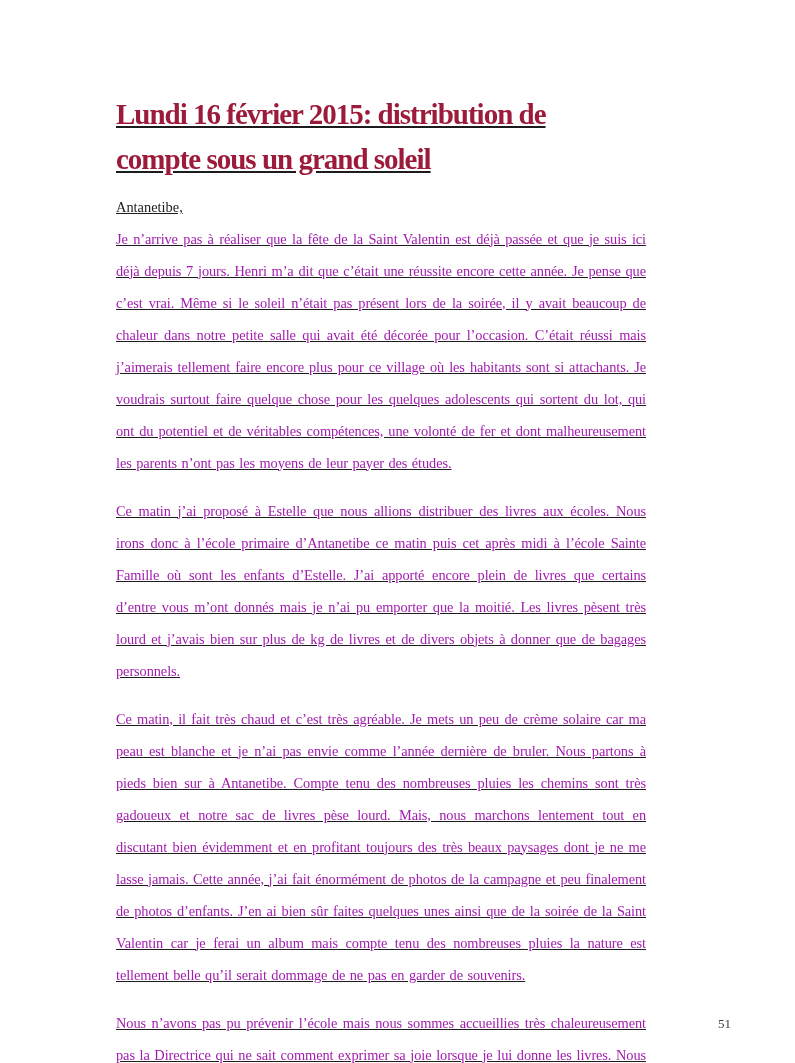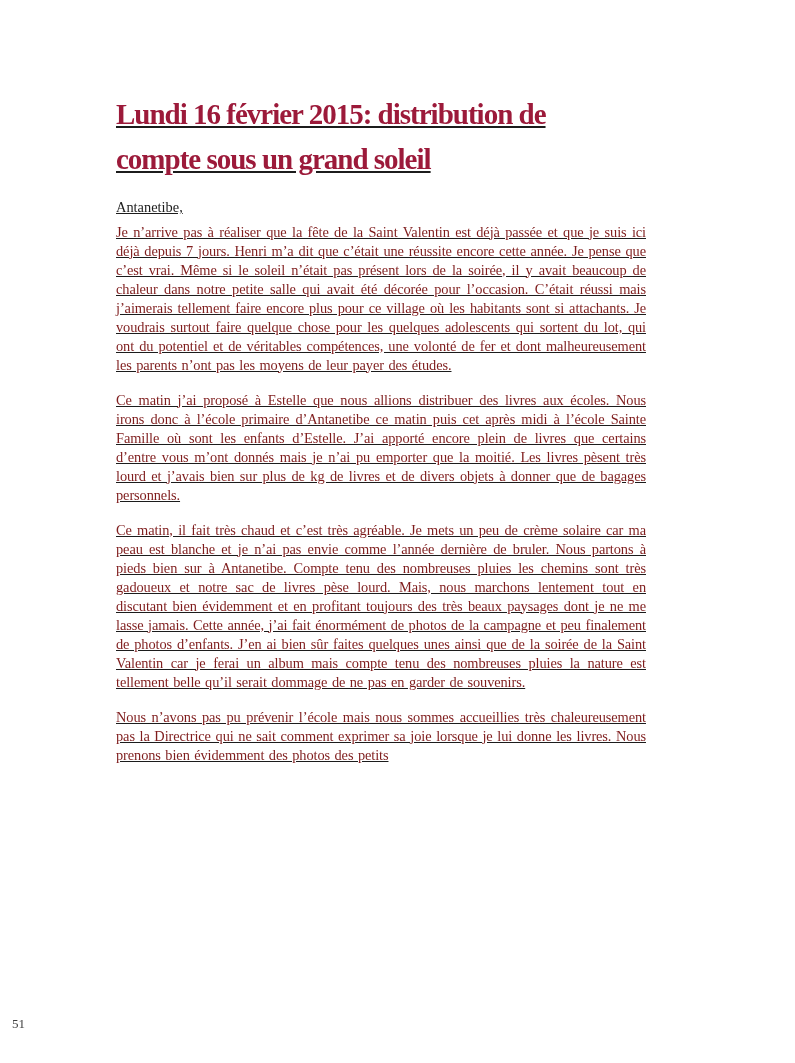--- a/index.html
+++ b/index.html
@@ -34,40 +34,39 @@
     color: #9c1a3a;
     font-family: "Liberation Serif", "DejaVu Serif", serif;
   }
   h1.post-title .title-line {
     display: block;
     white-space: nowrap;
   }
   p.body-text {
     margin: 0 0 16px 0;
     font-size: 14.4px;
-    line-height: 19px;
+    line-height: 32px;
     text-align: justify;
     letter-spacing: -0.1px;
     word-spacing: 1px;
-    color: #7f1d1d;
+    color: #a21caf;
   }
   p.greeting {
     margin: 0 0 4px 0;
     font-size: 14.4px;
     line-height: 22.5px;
     text-align: left;
     color: #1c1c1c;
   }
   .page-footer {
     position: absolute;
     left: 0;
     top: 1014px;
     width: 731px;
-    text-align: left;
-    margin-left: 12px;
+    text-align: right;
   }
   .page-number {
     font-size: 13px;
     color: #3f3f3f;
     font-family: "Liberation Serif", "DejaVu Serif", serif;
   }
 </style>
 </head>
 <body>
 

